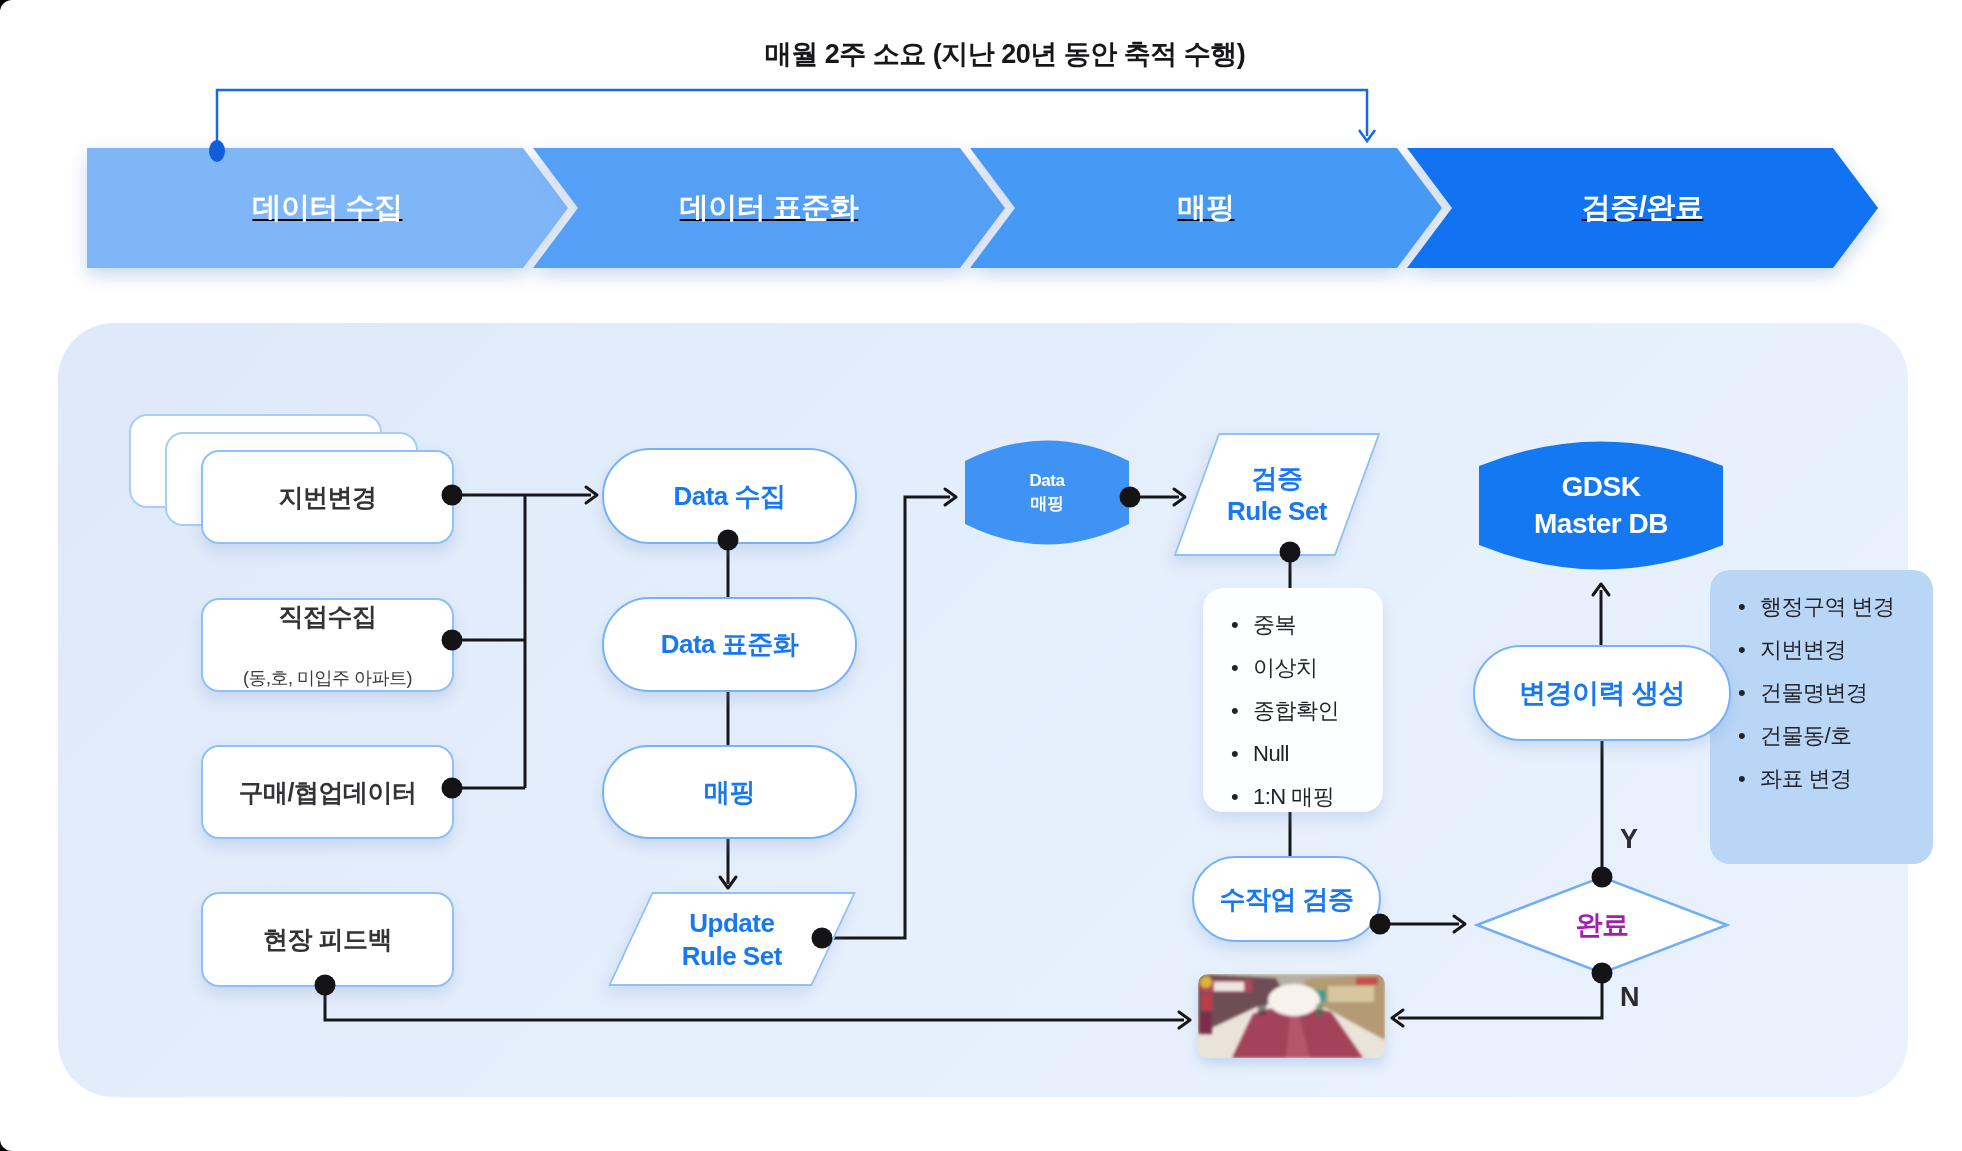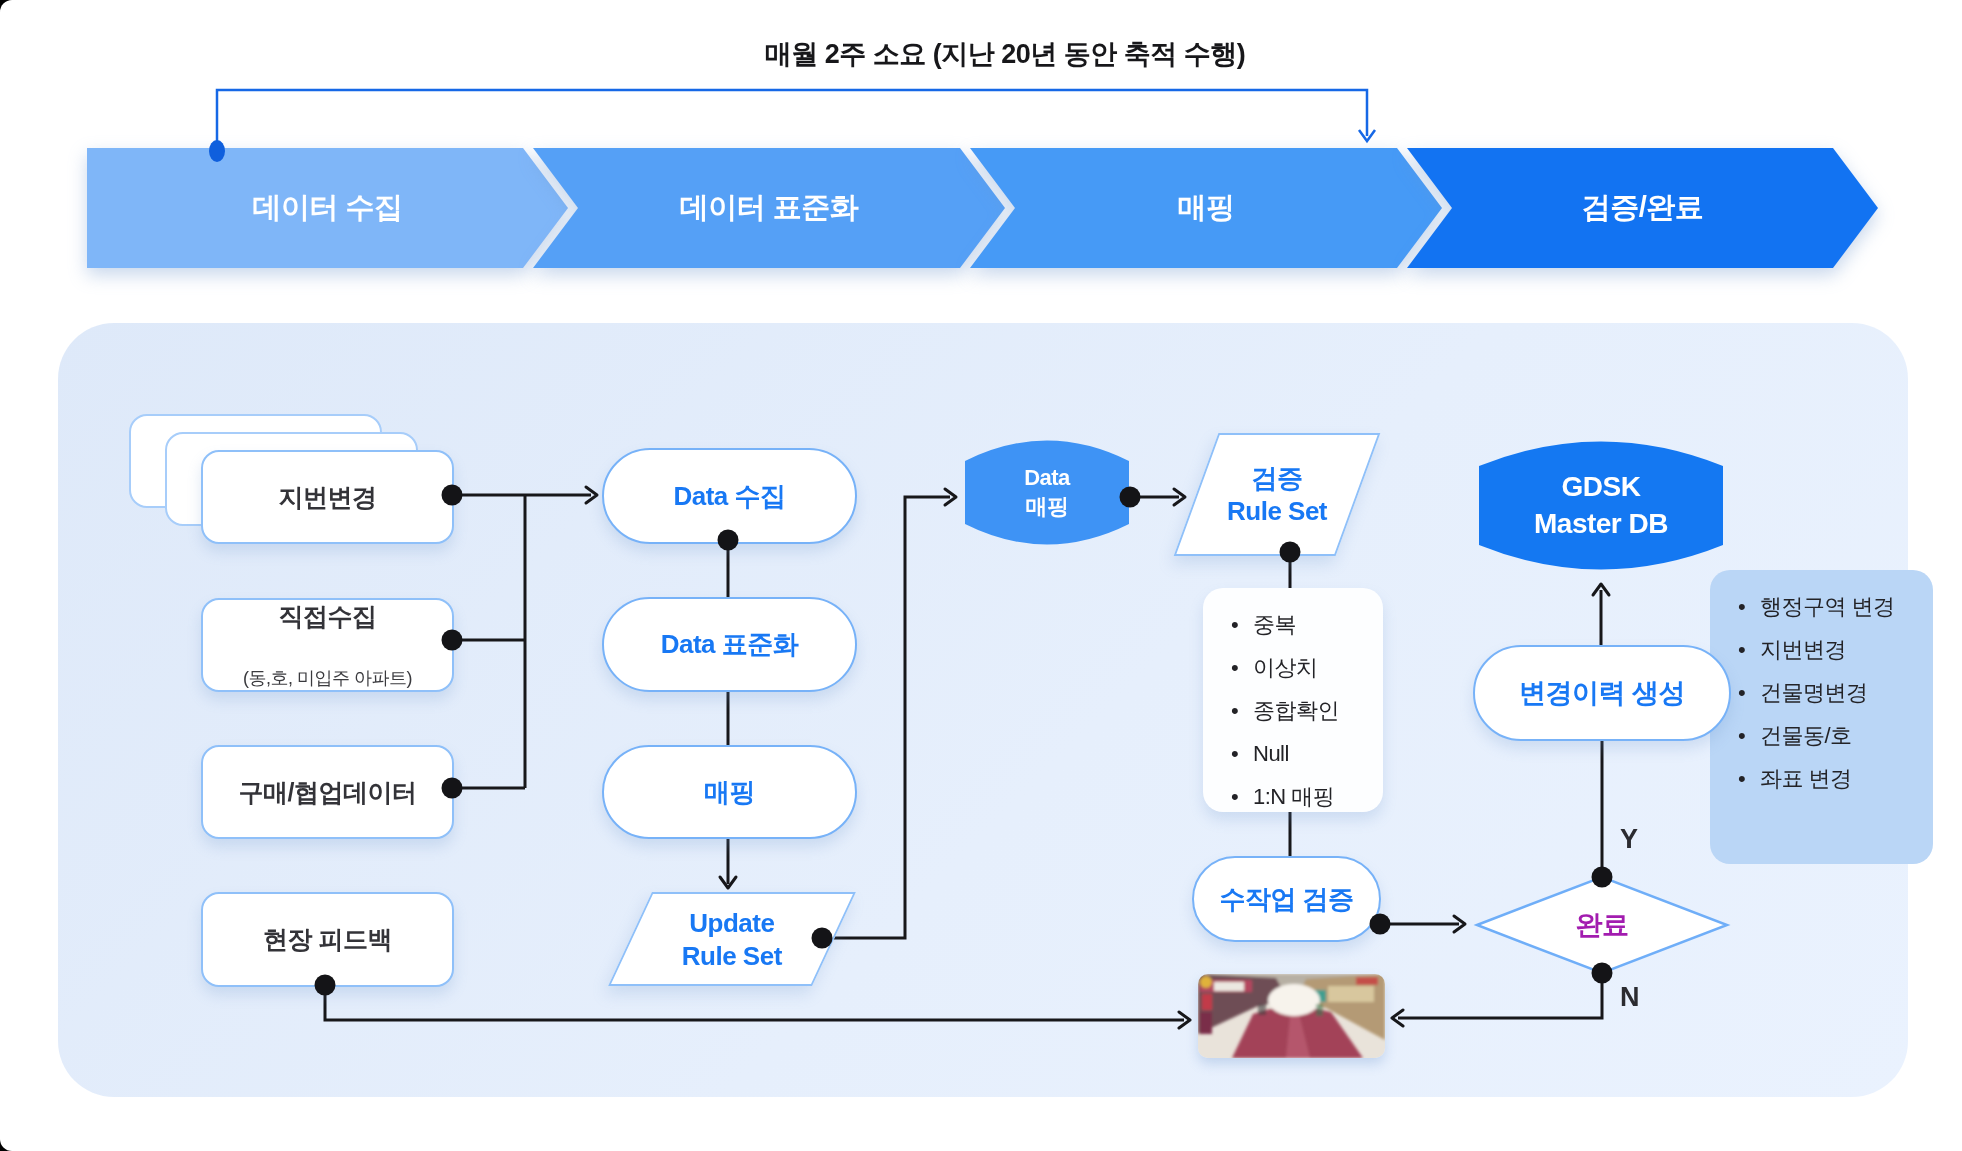--- a/index.html
+++ b/index.html
@@ -4,21 +4,21 @@
 <style>
   html,body{margin:0;padding:0;background:#000;}
   .page{position:relative;width:1962px;height:1151px;background:#ffffff;border-radius:12px;overflow:hidden;
         font-family:"Liberation Sans","DejaVu Sans",sans-serif;padding-left:48px;}
 
   
   .title{position:absolute;top:36px;left:0;right:0;text-align:center;
          font-size:27px;font-weight:bold;color:#17171a;letter-spacing:-0.5px;}
 
   
-  .stage-wrap{position:absolute;top:148px;height:120px;filter:drop-shadow(0 7px 9px rgba(110,150,205,.38));}
+  .stage-wrap{position:absolute;top:148px;height:120px;filter:drop-shadow(0 7px 9px rgba(110,150,205,.38));text-decoration:underline;}
   .stage{height:120px;display:flex;align-items:center;justify-content:center;
          color:#fff;font-size:29px;font-weight:bold;letter-spacing:-0.5px;}
   .stage.first{clip-path:polygon(0 0,calc(100% - 45px) 0,100% 50%,calc(100% - 45px) 100%,0 100%);}
   .stage.next{clip-path:polygon(0 0,calc(100% - 45px) 0,100% 50%,calc(100% - 45px) 100%,0 100%,45px 50%);}
   #stage1{left:87px;width:481px;}   #stage1 .stage{background:#7FB6F8;}
   #stage2{left:533px;width:472px;}  #stage2 .stage{background:#55A0F6;}
   #stage3{left:970px;width:472px;}  #stage3 .stage{background:#469AF6;}
   #stage4{left:1407px;width:471px;} #stage4 .stage{background:#1273F2;}
 
   
@@ -41,21 +41,21 @@
   .para{position:absolute;background:#fff;border:2.5px solid #8FC0F9;
         box-shadow:0 8px 14px rgba(110,150,205,.22);display:flex;align-items:center;justify-content:center;z-index:2;}
   .para .inner{text-align:center;font-size:26px;font-weight:bold;color:#1878F4;line-height:1.25;letter-spacing:-0.5px;}
   #para-update{left:630px;top:892px;width:200px;height:90px;transform:skewX(-25deg);}
   #para-update .inner{transform:skewX(25deg);}
   #para-verify{left:1196px;top:433px;width:158px;height:119px;transform:skewX(-20deg);}
   #para-verify .inner{transform:skewX(20deg);}
 
   .cyl{position:absolute;z-index:3;}
   .cyl .txt{position:absolute;left:0;top:0;width:100%;height:100%;display:flex;flex-direction:column;
-            align-items:center;justify-content:center;color:#fff;font-weight:bold;font-size:22px;
+            align-items:center;justify-content:center;color:#fff;font-weight:bold;font-size:17px;
             line-height:1.3;letter-spacing:-0.5px;}
 
   .listbox{position:absolute;border-radius:20px;padding:16px 0 14px 26px;z-index:2;box-sizing:border-box;}
   .listbox ul{list-style:none;margin:0;padding:0;}
   .listbox li{font-size:22px;color:#232327;letter-spacing:-0.5px;line-height:1.95;position:relative;padding-left:24px;}
   .listbox li::before{content:"•";position:absolute;left:2px;color:#232327;}
   #list-checks{left:1203px;top:588px;width:180px;height:224px;background:#FDFEFF;
                box-shadow:0 8px 14px rgba(110,150,205,.22);}
   #list-changes{left:1710px;top:570px;width:223px;height:294px;background:#BAD6F6;}
 

